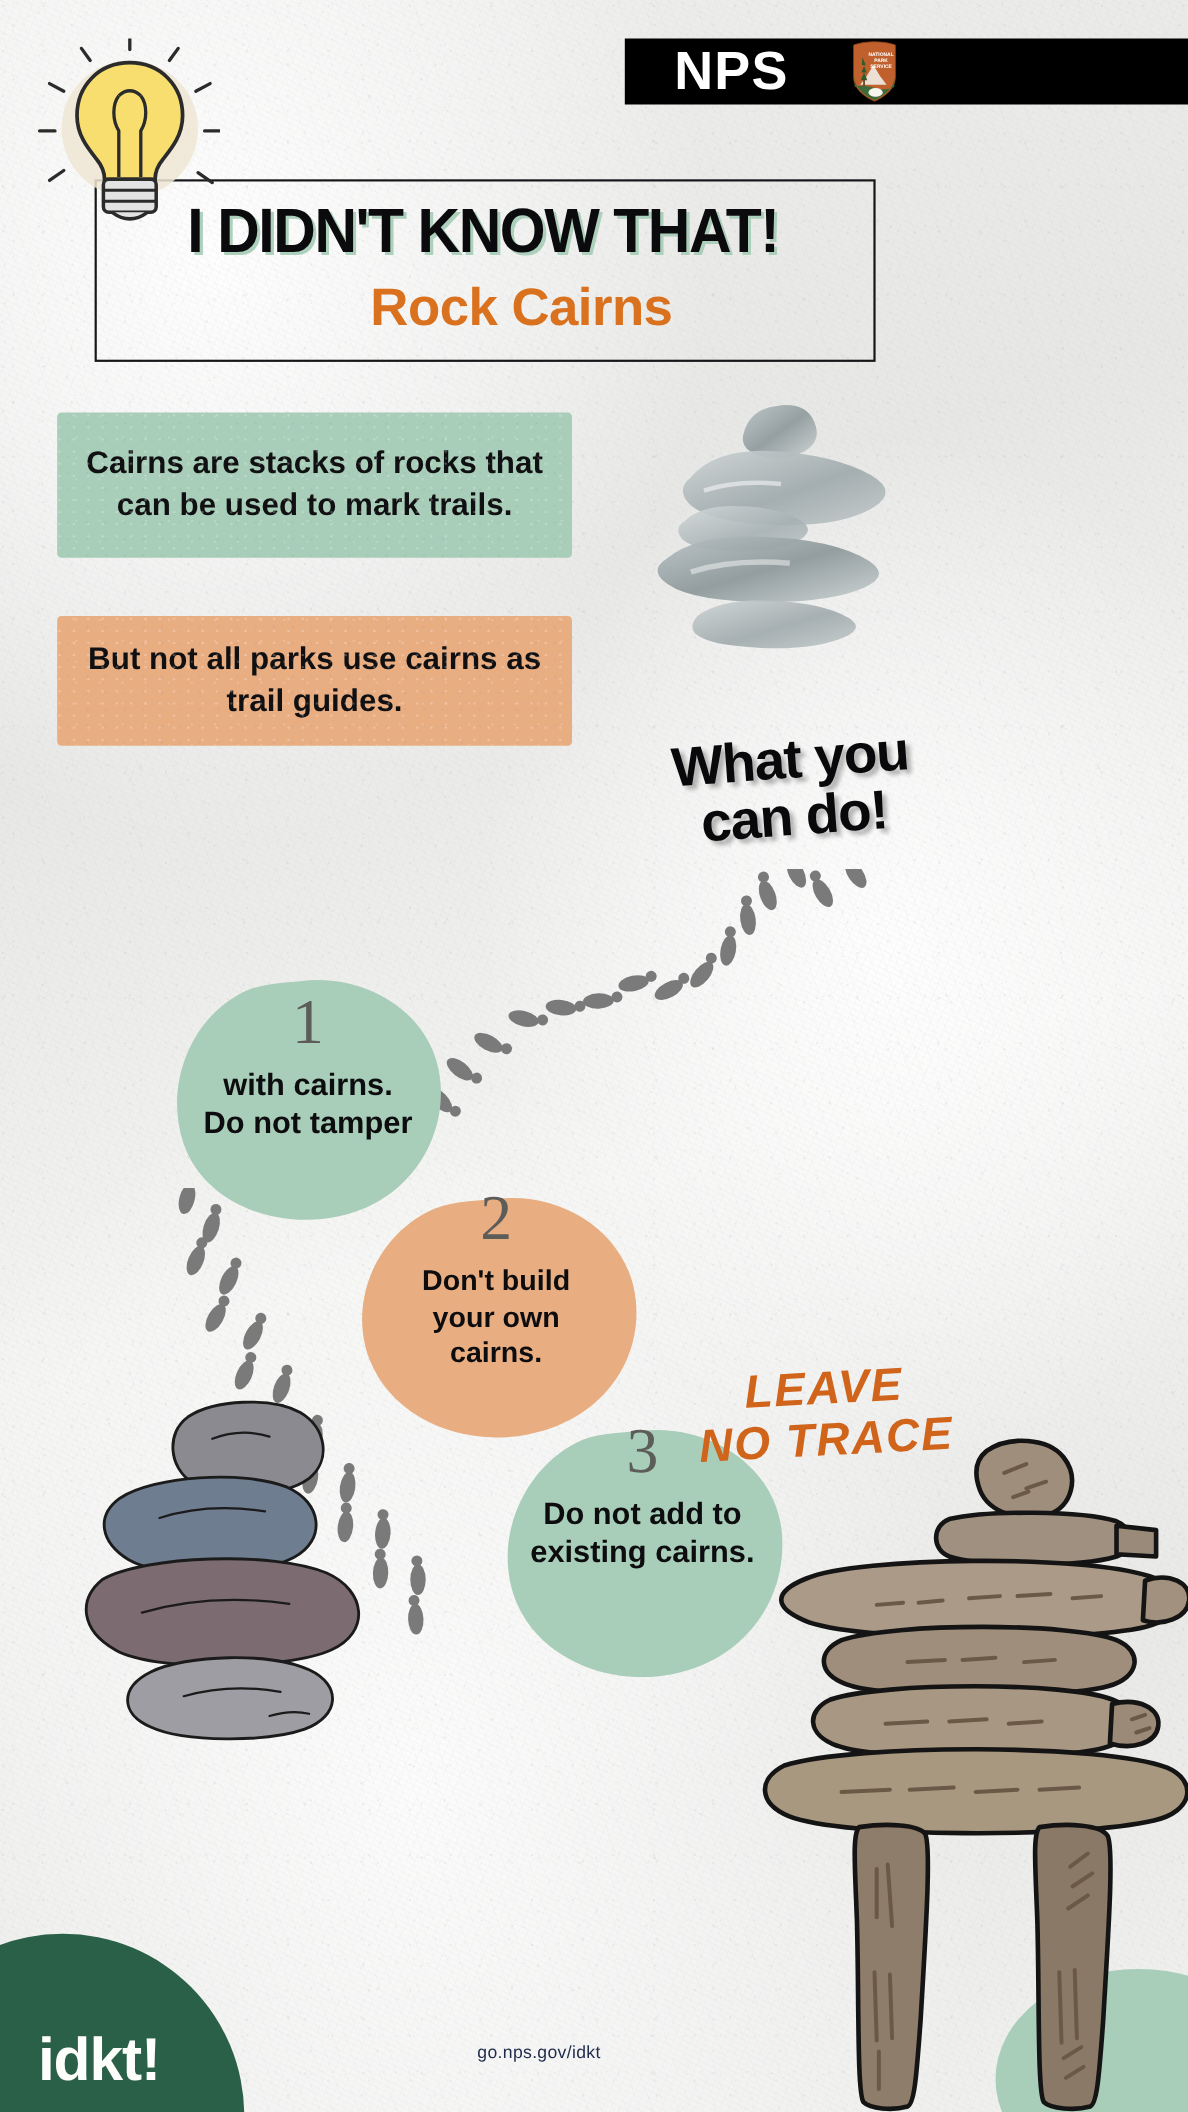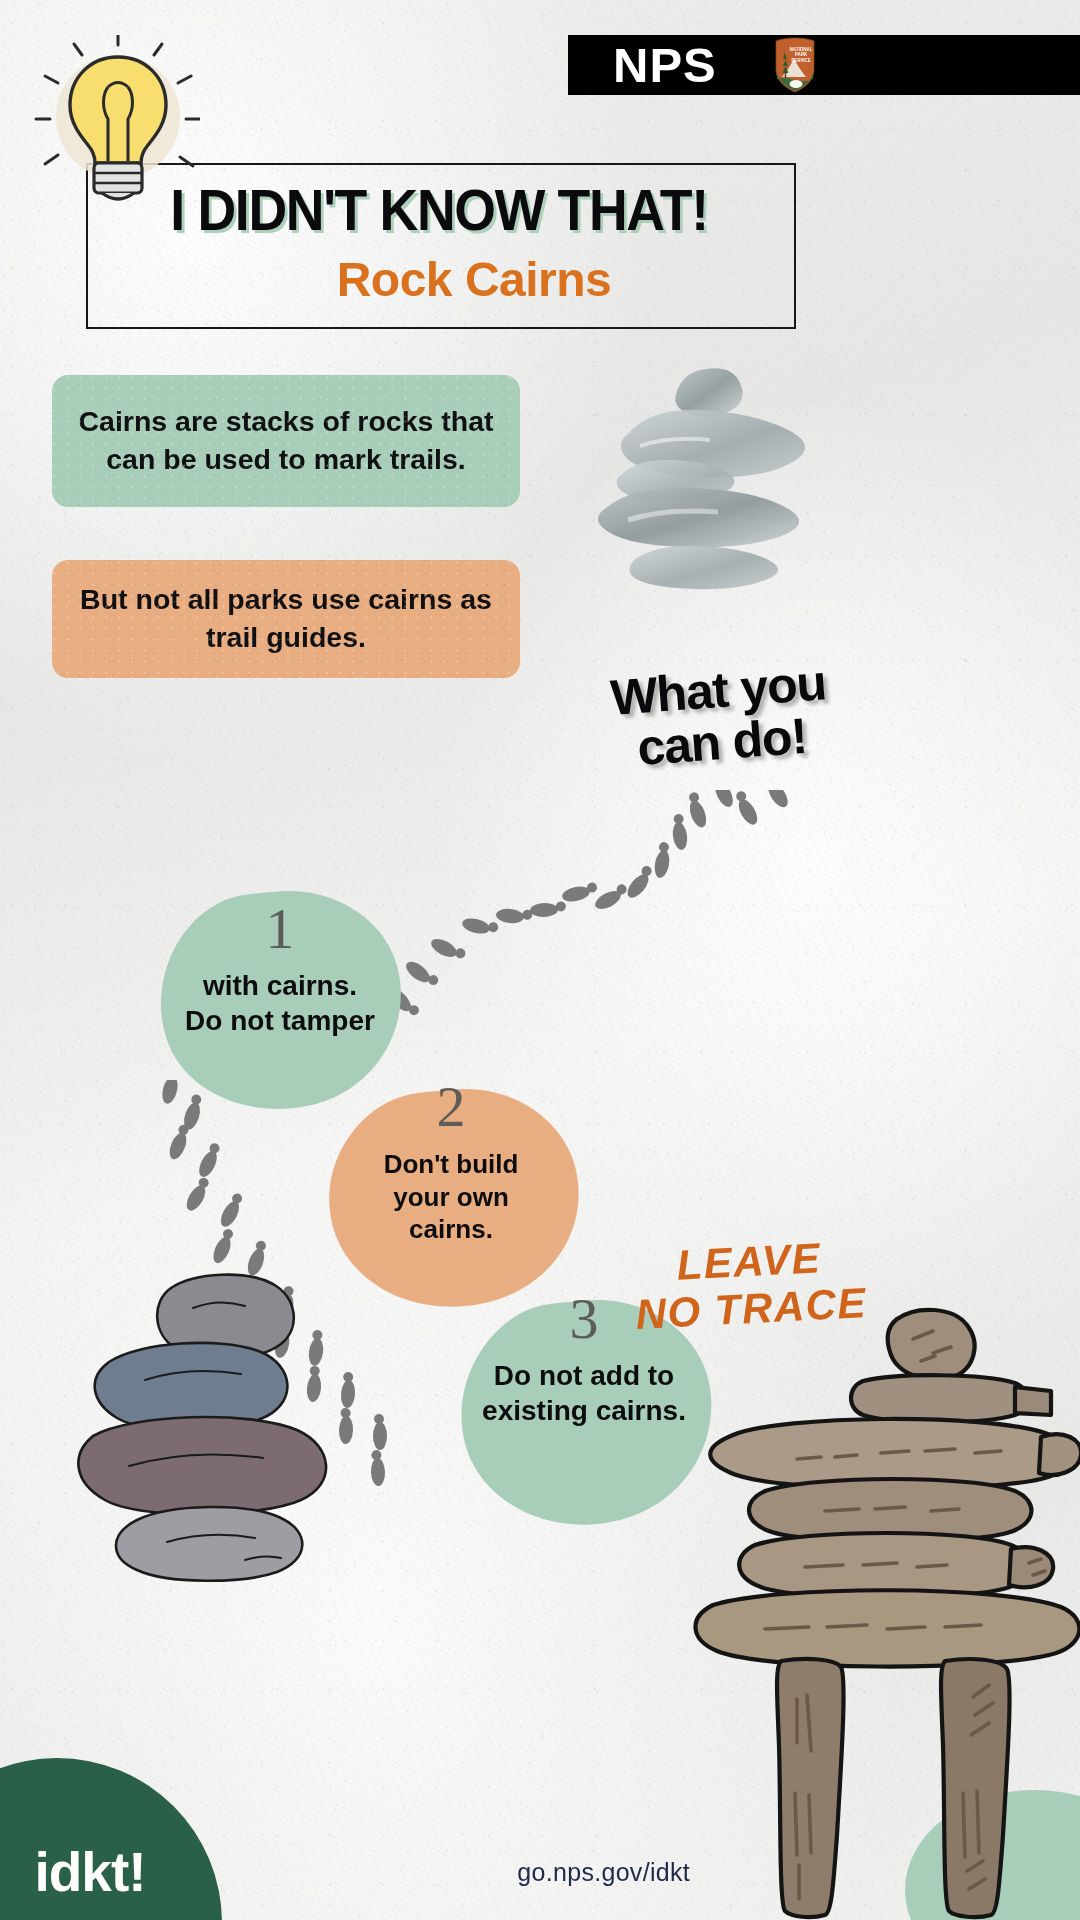--- a/index.html
+++ b/index.html
@@ -67,21 +67,21 @@
     text-shadow:3px 3px 0 rgba(168,205,184,.95);
   }
   #title-sub{
     left:86px;top:256px;width:706px;text-align:center;z-index:20;
     font-family:"Liberation Sans",sans-serif;font-weight:bold;
     font-size:48px;color:#d9711e;line-height:1;letter-spacing:-.5px;margin-left:35px;
   }
 
   
   .stbox{
-    border-radius:16px;display:flex;align-items:center;justify-content:center;
+    border-radius:4px;display:flex;align-items:center;justify-content:center;
     text-align:center;font-family:"Liberation Sans",sans-serif;font-weight:bold;
     font-size:28.5px;color:#101012;line-height:1.32;padding:0 12px;
     box-sizing:border-box;z-index:14;
   }
   .stbox::after{
     content:"";position:absolute;inset:0;border-radius:15px;pointer-events:none;
     opacity:.34;
     background-image:
       radial-gradient(circle at 17% 23%, rgba(255,255,255,.85) .7px, transparent 1.4px),
       radial-gradient(circle at 61% 67%, rgba(120,120,120,.4) .6px, transparent 1.2px),
@@ -144,23 +144,23 @@
   #idkt-circle{
     left:-108px;top:1758px;width:330px;height:330px;border-radius:50%;
     background:#2a5f48;z-index:25;
   }
   #idkt-text{
     left:0px;top:1845px;width:180px;text-align:center;z-index:26;
     font-family:"Liberation Sans",sans-serif;font-weight:bold;
     font-size:55px;color:#fdfdfb;line-height:1;letter-spacing:-1px;
   }
   #url{
-    left:290px;top:1858px;width:400px;text-align:right;z-index:26;
+    left:290px;top:1858px;width:400px;text-align:center;z-index:26;
     font-family:"Liberation Sans",sans-serif;font-weight:400;
-    font-size:25px;color:#1e2a4a;letter-spacing:.3px;
+    font-size:16px;color:#1e2a4a;letter-spacing:.3px;
   }
   #mint-edge{
     left:905px;top:1790px;width:260px;height:200px;border-radius:50%;
     background:#a8cdb8;z-index:8;
   }
 </style>
 </head>
 <body>
 
 <div id="poster">

